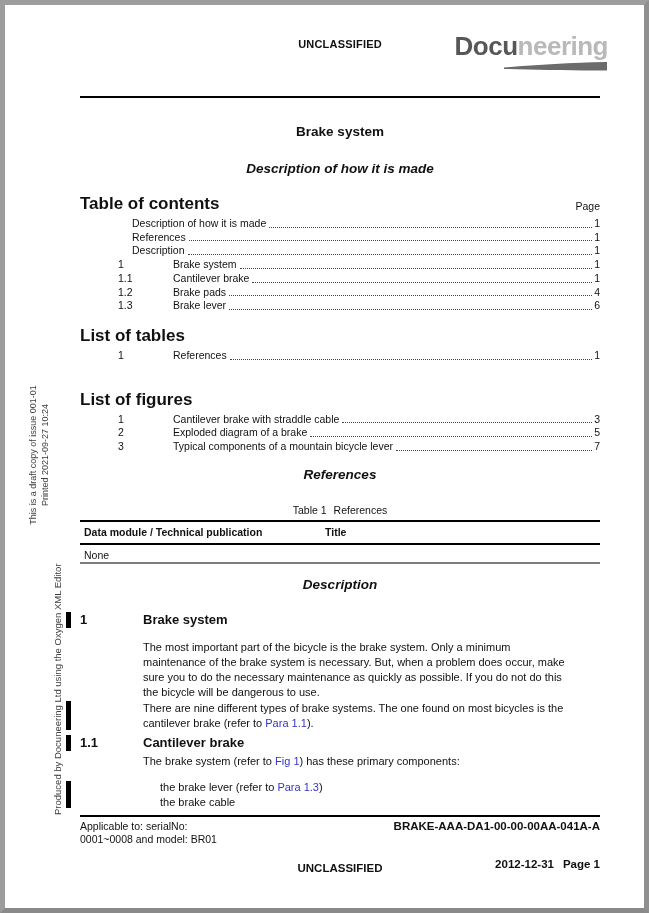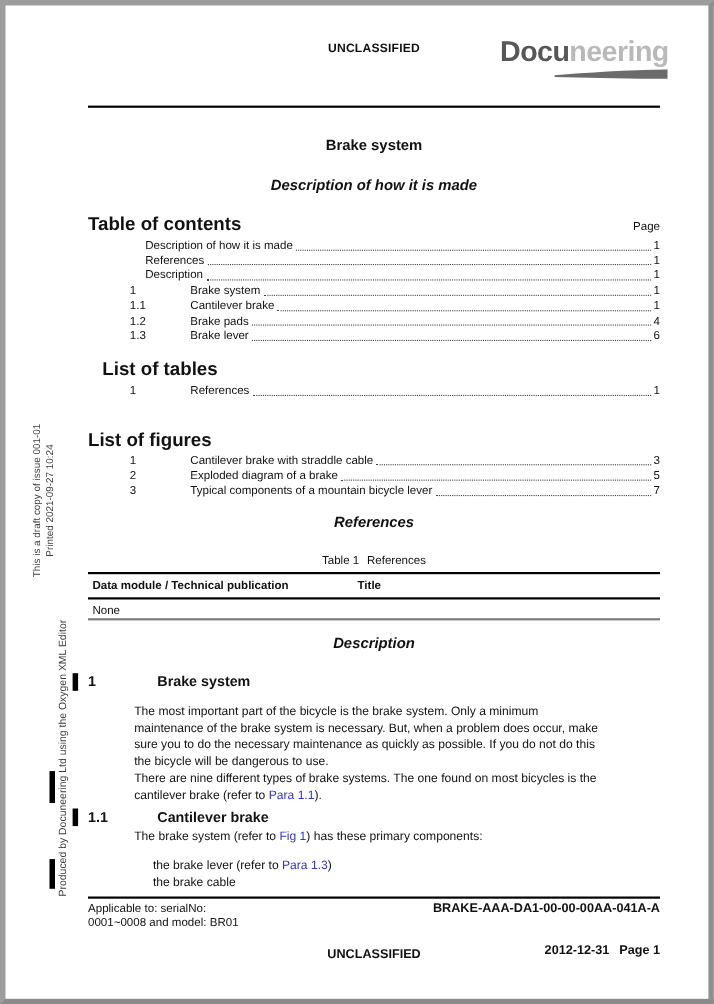--- a/index.html
+++ b/index.html
@@ -30,39 +30,39 @@
   .h1 { font-weight:bold; font-size:17px; line-height:17px; }
   .page-label { font-size:10.5px; line-height:12px; }
   .toc-rows { margin-top:5px; }
   .toc-row { display:flex; align-items:flex-end; padding-left:38px; font-size:10.5px; line-height:13.7px; }
   .toc-row.no-num { padding-left:52px; }
   .toc-num { flex:0 0 55px; }
   .toc-title { flex:none; white-space:nowrap; }
   .leader { flex:1; border-bottom:1.5px dotted #444; margin:0 2px 3px 3px; min-width:10px; }
   .toc-page { flex:none; }
 
-  .h1.lot { margin-top:14px;margin-left:13px; }
+  .h1.lot { margin-top:14px; }
   .h1.lof { margin-top:28px; }
   .list-rows { margin-top:5px; }
 
   
   .center-head { margin-top:13px; text-align:center; font-weight:bold; font-style:italic; font-size:13.5px; line-height:16px; }
   .table-caption { margin-top:21px; text-align:center; font-size:10.5px; line-height:13px; }
   .caption-label { margin-right:7px; }
   .ref-table { margin-top:3px; border-top:2px solid #000; }
   .ref-head { display:flex; border-bottom:2px solid #000; font-weight:bold; font-size:10.5px; padding:4px 4px 5px 4px; }
   .ref-col1 { width:241px; }
   .ref-row { font-size:10.5px; padding:4px 4px 1px 4px; border-bottom:2px solid #7d7d7d; }
 
   
   .sec-row { position:relative; display:flex; margin-top:19px; }
   .sec-row.sub { margin-top:4px; }
   .sec-num { width:63px; font-weight:bold; font-size:13px; line-height:16px; }
   .sec-title { font-weight:bold; font-size:13px; line-height:16px; }
-  .indent-body { margin-left:42px; max-width:432px; }
+  .indent-body { margin-left:63px; max-width:432px; }
   .body-text { position:relative; font-size:11px; line-height:15px; }
   .p1 { margin-top:12px; }
   .p2 { margin-top:1px; }
   .p3 { margin-top:3px; }
   .list-block { position:relative; margin-top:11px; padding-left:17px; font-size:11px; line-height:15px; }
   .bar { position:absolute; width:5px; background:#000; }
   .bar-h { left:-14px; top:0; height:16px; }
   .bar-p { left:-77px; top:0; height:29px; }
   .bar-l { left:-77px; top:1px; height:27px; }
   a.link { color:#3333cc; text-decoration:none; cursor:pointer; }

